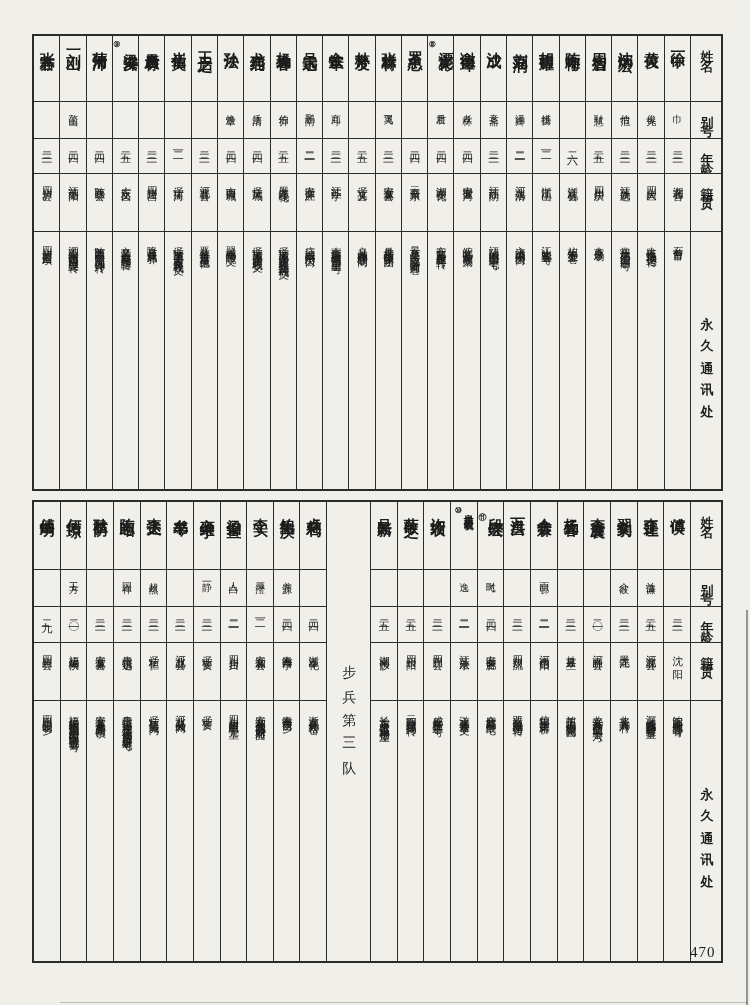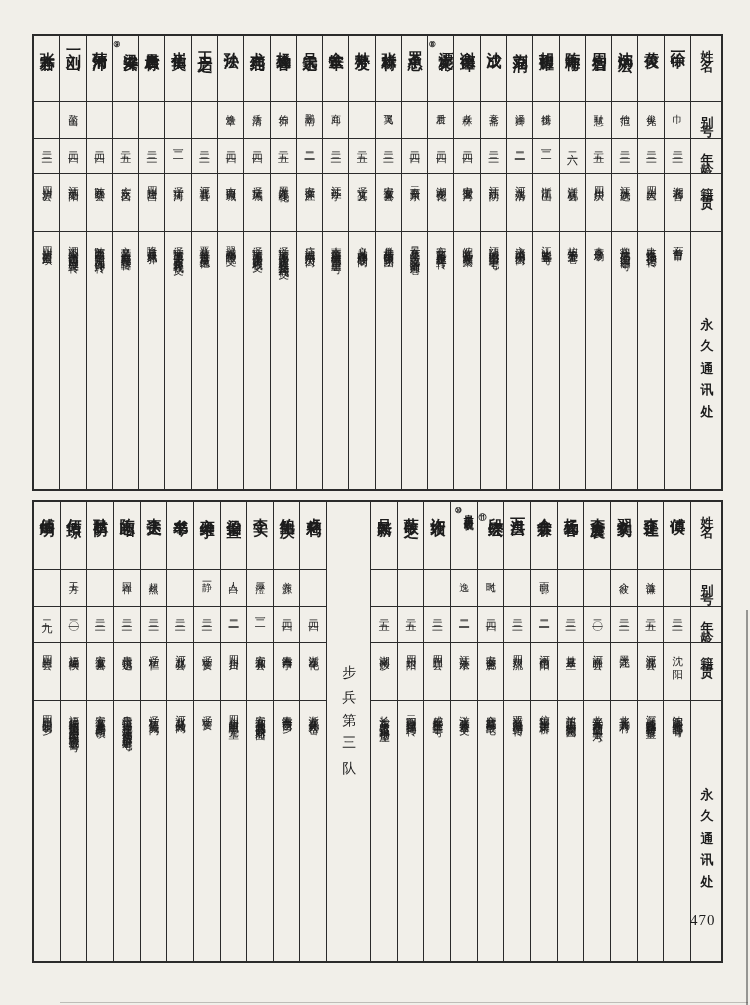--- a/index.html
+++ b/index.html
@@ -43,21 +43,21 @@
   .vtext.sp2{letter-spacing:14px;}
   .vtext.sp4{font-size:10px;letter-spacing:0.5px;}
   .note-mark{font-size:8px;letter-spacing:0;display:block;}
   .col.header .cell{font-weight:bold;font-size:13px;}
   .col.header .vtext{letter-spacing:9px;}
   .col.header .cell.addr{align-items:center;padding-top:0;}
   .col.header .cell.addr .vtext{letter-spacing:22px;}
   .col.divider .cell{border-bottom:none;height:100%;padding-top:152px;}
   .col.divider .vtext{font-size:14px;letter-spacing:24px;}
   .pagenum{
-    position:absolute;left:690px;top:912px;
+    position:absolute;left:690px;top:944px;
     font-size:15px;letter-spacing:1px;
     font-family:"Liberation Serif","DejaVu Serif",serif;
   }
   .scan-edge{
     position:absolute;right:2px;top:610px;bottom:0;width:2px;
     background:rgba(40,40,40,.45);
   }
   .scan-edge-bottom{
     position:absolute;left:60px;right:2px;bottom:2px;height:1px;
     background:rgba(40,40,40,.25);

